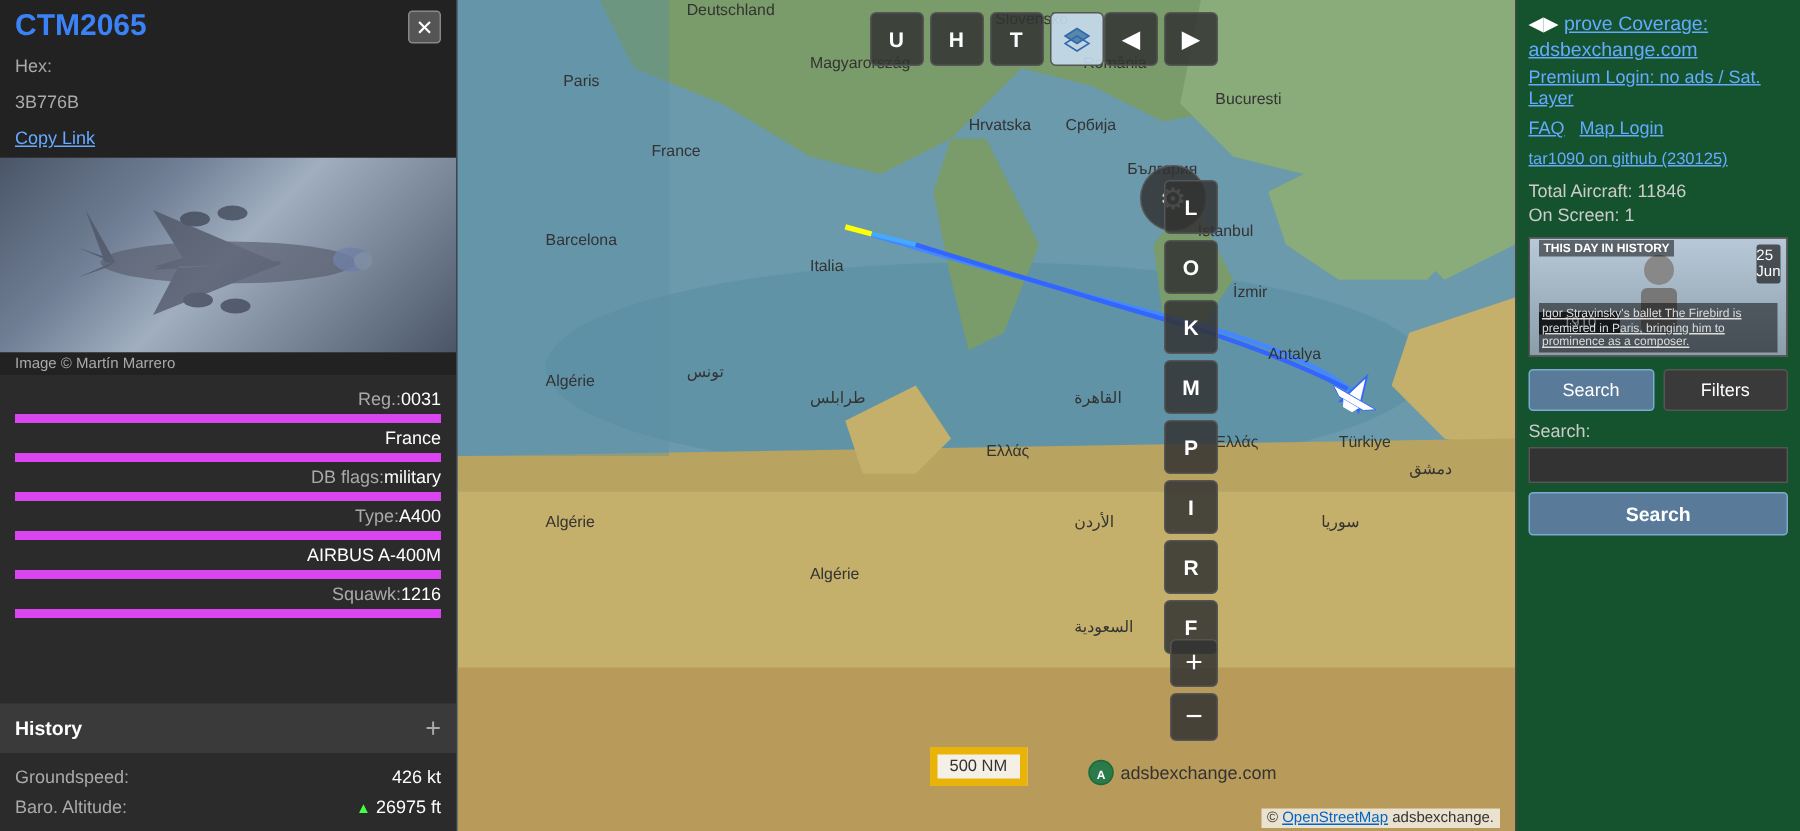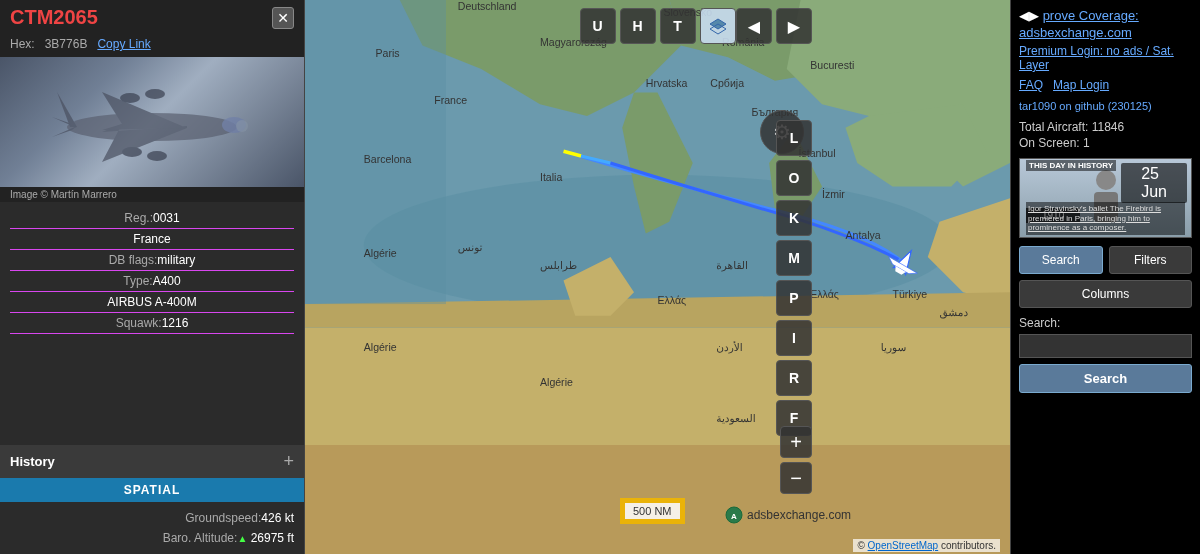--- a/index.html
+++ b/index.html
@@ -28,21 +28,21 @@
     .flight-header {
       background: #222;
       padding: 6px 10px;
       display: flex;
       justify-content: space-between;
       align-items: center;
     }
     .flight-title {
       font-size: 20px;
       font-weight: bold;
-      color: #ef4444;
+      color: #3b82f6;
     }
     .close-btn {
       width: 22px;
       height: 22px;
       background: #555;
       border: 1px solid #888;
       border-radius: 3px;
       color: #fff;
       font-size: 14px;
       display: flex;
@@ -50,20 +50,21 @@
       justify-content: center;
       cursor: pointer;
     }
     .hex-row {
       padding: 2px 10px 6px;
       background: #222;
       font-size: 12px;
       color: #aaa;
       display: flex;
       gap: 10px;
+      flex-direction: column;
     }
     .copy-link {
       color: #6af;
       text-decoration: underline;
       cursor: pointer;
     }
 
     .aircraft-image {
       width: 100%;
       height: 130px;
@@ -89,23 +90,23 @@
       padding: 2px 10px;
       background: #222;
     }
 
     .info-table {
       padding: 6px 10px;
       flex: 1;
     }
     .info-row {
       display: flex;
-      justify-content: center;
+      justify-content: flex-end;
       padding: 3px 0;
-      border-bottom: 1px solid #d946ef;
+      border-bottom: 6px solid #d946ef;
     }
     .info-label {
       color: #aaa;
     }
     .info-value {
       color: #fff;
       text-align: right;
     }
     .info-value.flag {
       color: #fff;
@@ -137,21 +138,21 @@
       font-size: 12px;
       font-weight: bold;
       letter-spacing: 1px;
     }
 
     .bottom-info {
       padding: 6px 10px;
     }
     .bottom-row {
       display: flex;
-      justify-content: flex-end;
+      justify-content: space-between;
       padding: 3px 0;
     }
     .bottom-label {
       color: #aaa;
     }
     .bottom-value {
       color: #fff;
     }
     .arrow-up {
       color: #4f4;
@@ -307,21 +308,21 @@
       z-index: 10;
       display: flex;
       align-items: center;
       gap: 4px;
     }
 
     
     #right-panel {
       width: 190px;
       min-width: 190px;
-      background: #000000;
+      background: #14532d;
       color: #ccc;
       font-size: 12px;
       display: flex;
       flex-direction: column;
       border-left: 1px solid #444;
       padding: 8px;
     }
 
     .right-header {
       font-size: 13px;
@@ -347,20 +348,21 @@
       margin-bottom: 8px;
     }
     .right-link {
       color: #6af;
       text-decoration: underline;
       cursor: pointer;
       font-size: 12px;
     }
     .right-github {
       color: #6af;
+      text-decoration: underline;
       font-size: 11px;
       margin-bottom: 8px;
       cursor: pointer;
     }
     .right-stats {
       font-size: 12px;
       color: #ccc;
       margin-bottom: 6px;
     }
     .stat-row {
@@ -384,22 +386,22 @@
       align-items: center;
       justify-content: center;
       position: relative;
     }
     .thumb-date-badge {
       position: absolute;
       top: 4px;
       right: 4px;
       background: rgba(0,0,0,0.6);
       color: #fff;
-      font-size: 16px;
-      padding: 2px 20px;
+      font-size: 10px;
+      padding: 2px 0;
       border-radius: 2px;
     }
     .thumb-year-badge {
       position: absolute;
       bottom: 14px;
       left: 6px;
       background: rgba(0,0,0,0.7);
       color: #fff;
       font-size: 10px;
       padding: 2px 16px;
@@ -543,21 +545,20 @@
     <div class="info-row">
       <span class="info-label">Squawk:</span>
       <span class="info-value">1216</span>
     </div>
   </div>
 
   <div class="history-header">
     <span class="history-title">History</span>
     <span class="history-plus">+</span>
   </div>
-  <div class="history-item">SPATIAL</div>
 
   <div class="bottom-info">
     <div class="bottom-row">
       <span class="bottom-label">Groundspeed:</span>
       <span class="bottom-value">426 kt</span>
     </div>
     <div class="bottom-row">
       <span class="bottom-label">Baro. Altitude:</span>
       <span class="bottom-value">
         <span class="arrow-up">▲</span>
@@ -687,21 +688,21 @@
     <svg width="18" height="18" viewBox="0 0 18 18">
       <circle cx="9" cy="9" r="8" fill="#2a7a4a" stroke="#1a6a3a" stroke-width="1"></circle>
       <text x="9" y="13" text-anchor="middle" font-size="8" fill="#fff" font-weight="bold">A</text>
     </svg>
     <span>adsbexchange.com</span>
   </div>
 
   <div class="map-attribution">
     <span>©</span>
     <span class="attribution-link"> OpenStreetMap</span>
-    <span> contributors.</span>
+    <span> adsbexchange.</span>
   </div>
 </div>
 
 <div id="right-panel">
   <div style="font-size:13px;color:#fff;margin-bottom:2px;">
     <span>◀▶</span>
     <span> </span><span class="right-header-link">prove Coverage:</span>
   </div>
   <div class="right-header">adsbexchange.com</div>
   <div class="right-premium">Premium Login: no ads / Sat. Layer</div>
@@ -737,18 +738,17 @@
     </div>
     <div class="thumb-year-badge">1910</div>
     <div class="thumb-text">Igor Stravinsky's ballet The Firebird is premièred in Paris, bringing him to prominence as a composer.</div>
   </div>
 
   <div class="action-buttons">
     <div class="action-btn active">Search</div>
     <div class="action-btn">Filters</div>
   </div>
 
-  <div class="columns-btn">Columns</div>
 
   <div class="search-label">Search:</div>
   <input type="text" class="search-input-box" value="" style="">
   <div class="search-submit-btn">Search</div>
 </div>
 
 </body></html>

